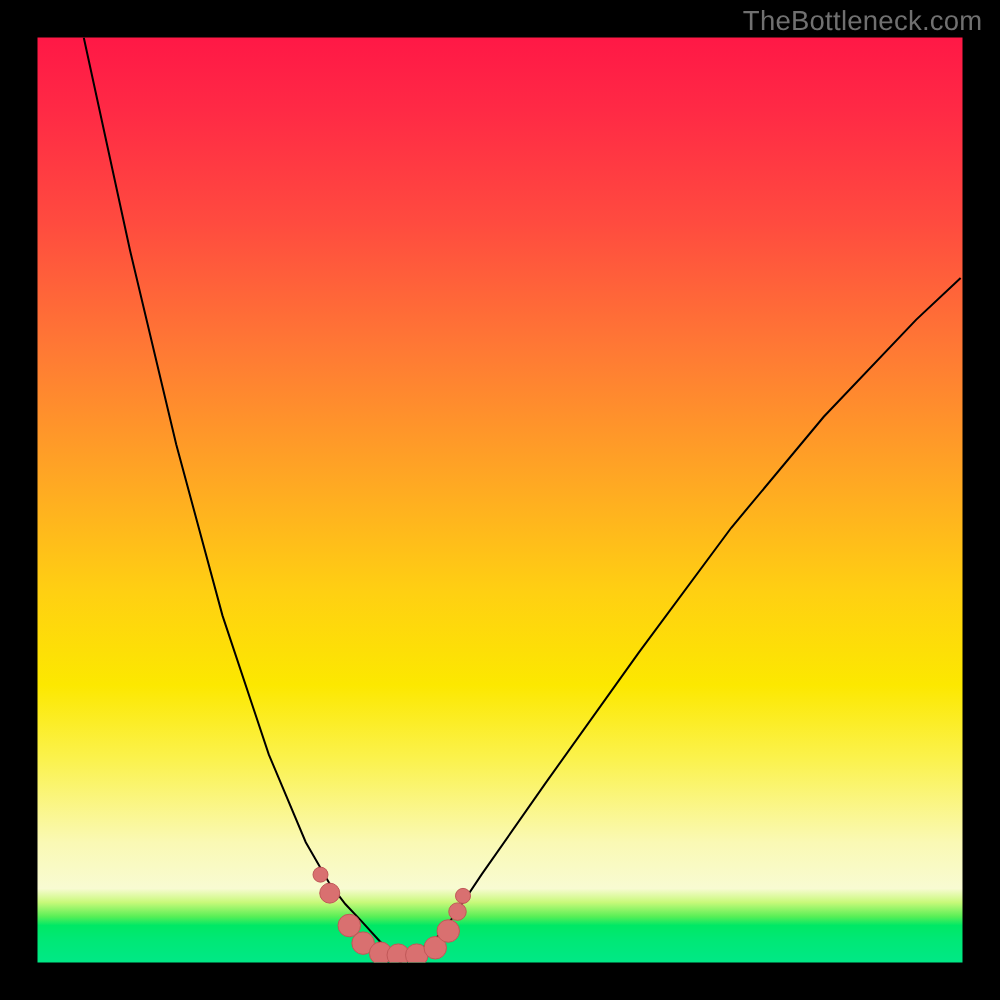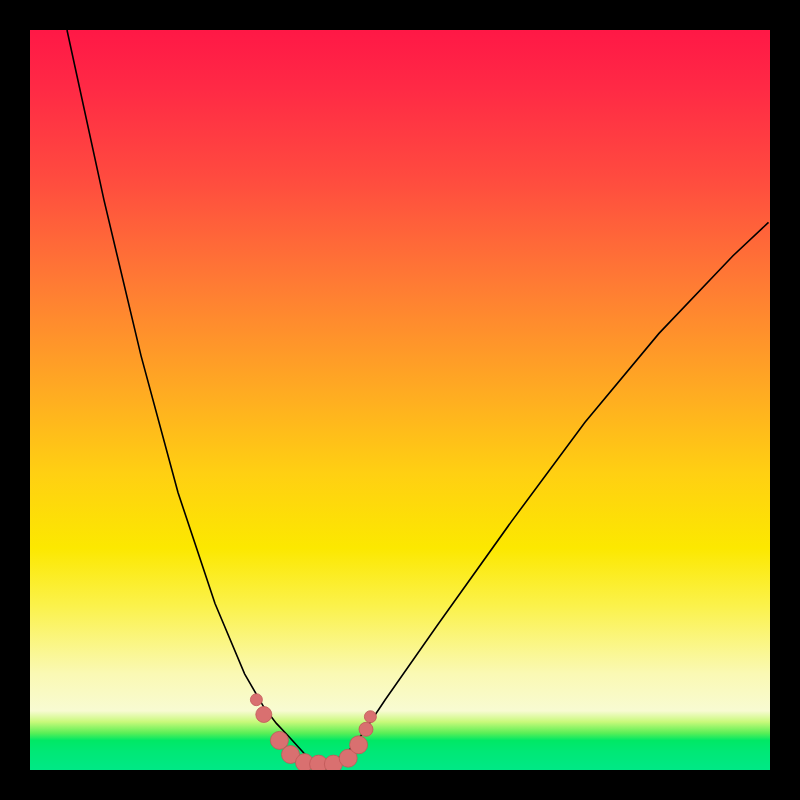--- a/index.html
+++ b/index.html
@@ -68,20 +68,21 @@
     fill: #d97070;
     stroke: #c05858;
     stroke-width: 0.8;
   }
 </style>
 </head>
 <body>
 
 <div class="canvas">
 
+  <div class="watermark">TheBottleneck.com</div>
 
   <div class="plot-area">
     <svg class="overlay" viewBox="0 0 740 740" preserveAspectRatio="none">
       <path id="curve-left" class="curve" d="M37.0 0.0 L74.0 170.2 L111.0 325.6 L148.0 462.5 L185.0 573.5 L214.6 643.8 L233.8 677.1 L246.4 693.4 L259.0 706.7 L273.8 723.0 L290.1 740.0"></path>
       <path id="curve-right" class="curve" d="M290.1 740.0 L318.2 721.5 L333.0 703.0 L355.2 669.7 L407.0 595.7 L481.0 492.1 L555.0 392.2 L629.0 303.4 L703.0 225.7 L738.5 192.4"></path>
       <g id="markers">
           <circle class="marker" cx="226.4" cy="669.7" r="6"></circle>
           <circle class="marker" cx="233.8" cy="684.5" r="8"></circle>
           <circle class="marker" cx="249.4" cy="710.4" r="9"></circle>
           <circle class="marker" cx="260.5" cy="724.5" r="9"></circle>

